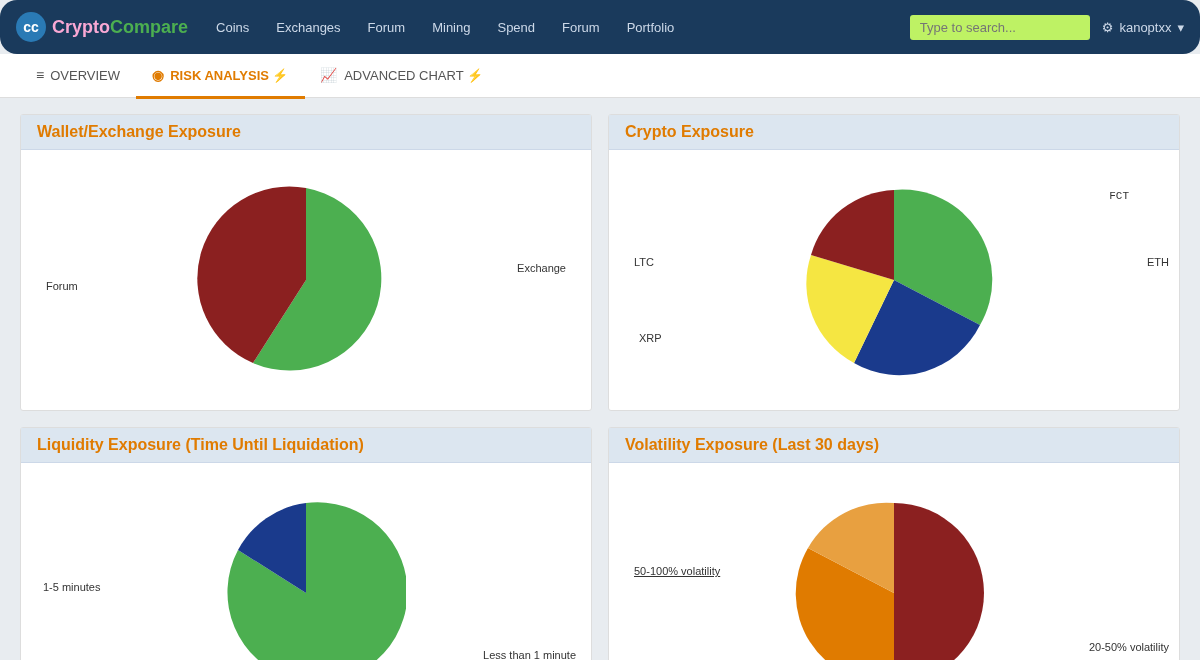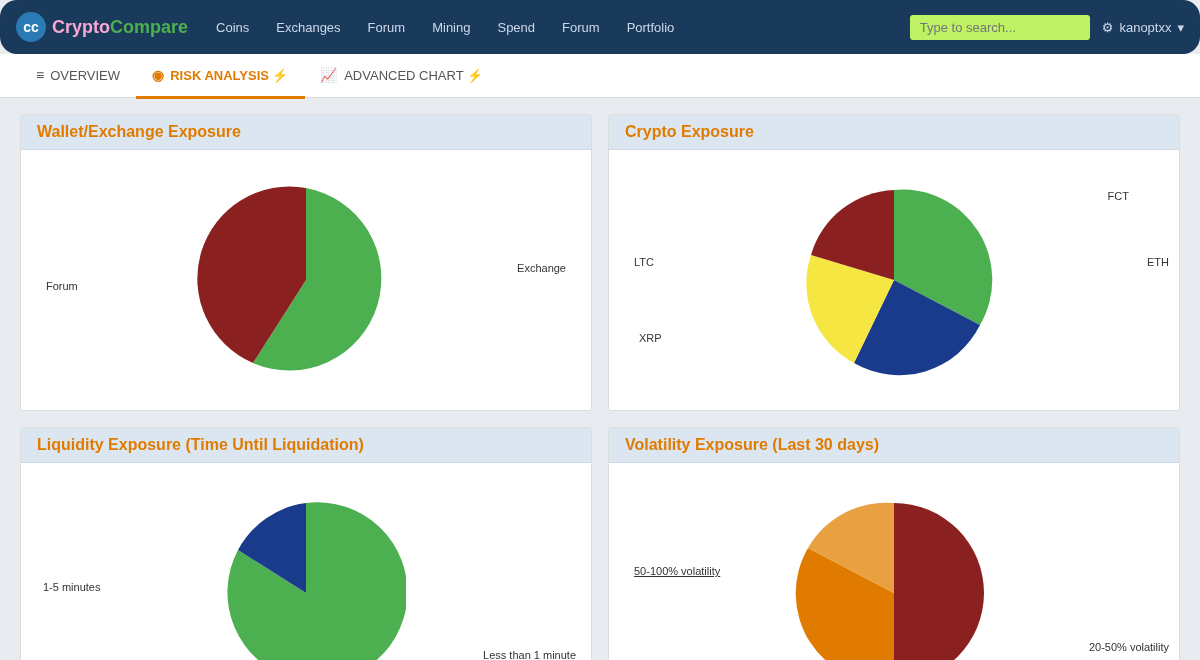--- a/index.html
+++ b/index.html
@@ -227,21 +227,21 @@
 
             <path d="M100,100 L186,145 A90,90 0 0,1 60,183 Z" fill="#1a3a8c"></path>
 
             <path d="M100,100 L60,183 A90,90 0 0,1 17,75 Z" fill="#f5e642"></path>
 
             <path d="M100,100 L17,75 A90,90 0 0,1 100,10 Z" fill="#8b2020"></path>
           </svg>
           <span class="pie-label" style="right:-10px; top:38%;">ETH</span>
           <span class="pie-label" style="left:10px; bottom:18%;">XRP</span>
           <span class="pie-label" style="left:5px; top:38%;">LTC</span>
-          <span class="pie-label" style="right:30px; top:5%;">FCT</span>
+          <span class="pie-label" style="right:30px; top:5%;font-family:Liberation Mono, monospace;">FCT</span>
         </div>
       </div>
     </div>
 
     <div class="chart-card">
       <div class="chart-header">Liquidity Exposure (Time Until Liquidation)</div>
       <div class="chart-body">
         <div class="pie-container" style="position:relative;">
           <svg width="200" height="200" viewBox="0 0 200 200">
 

